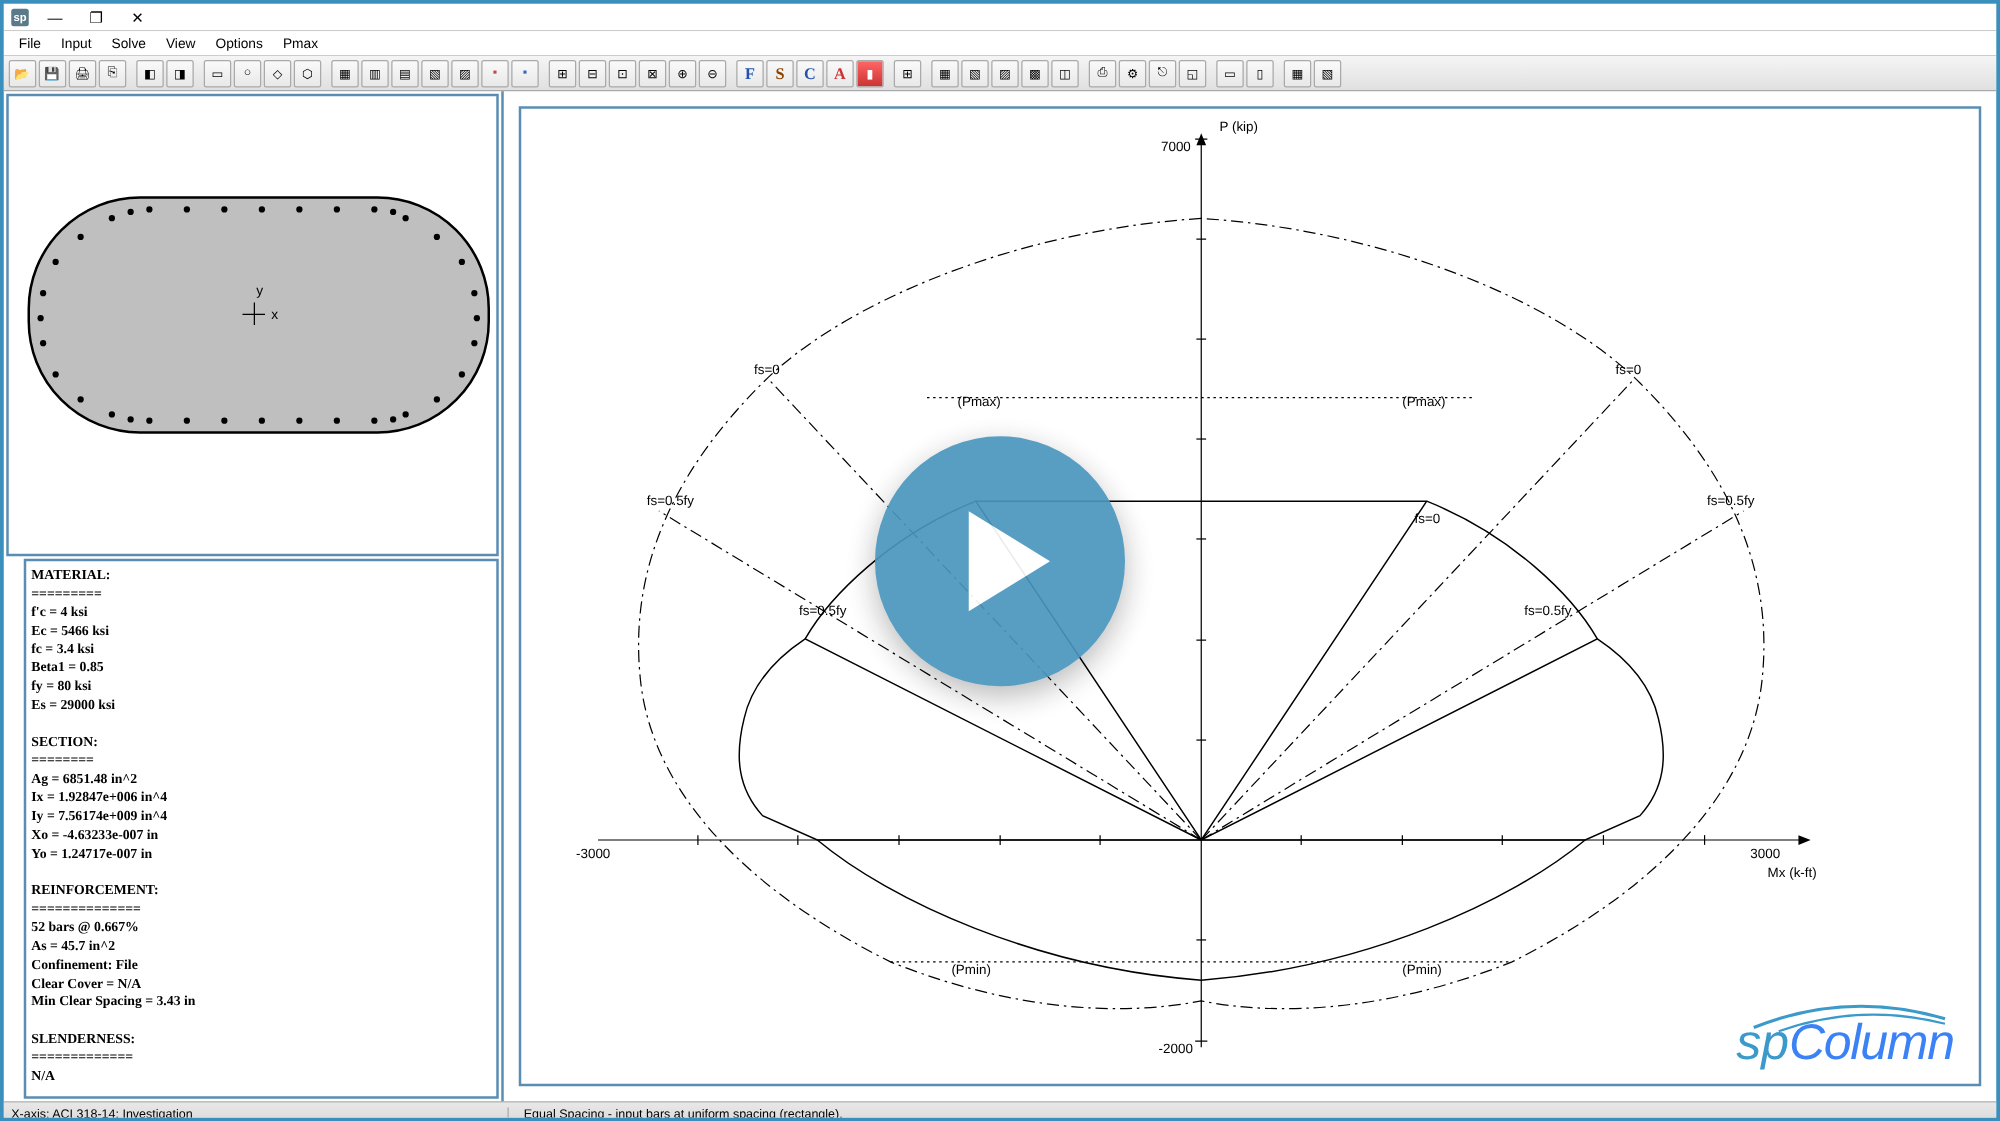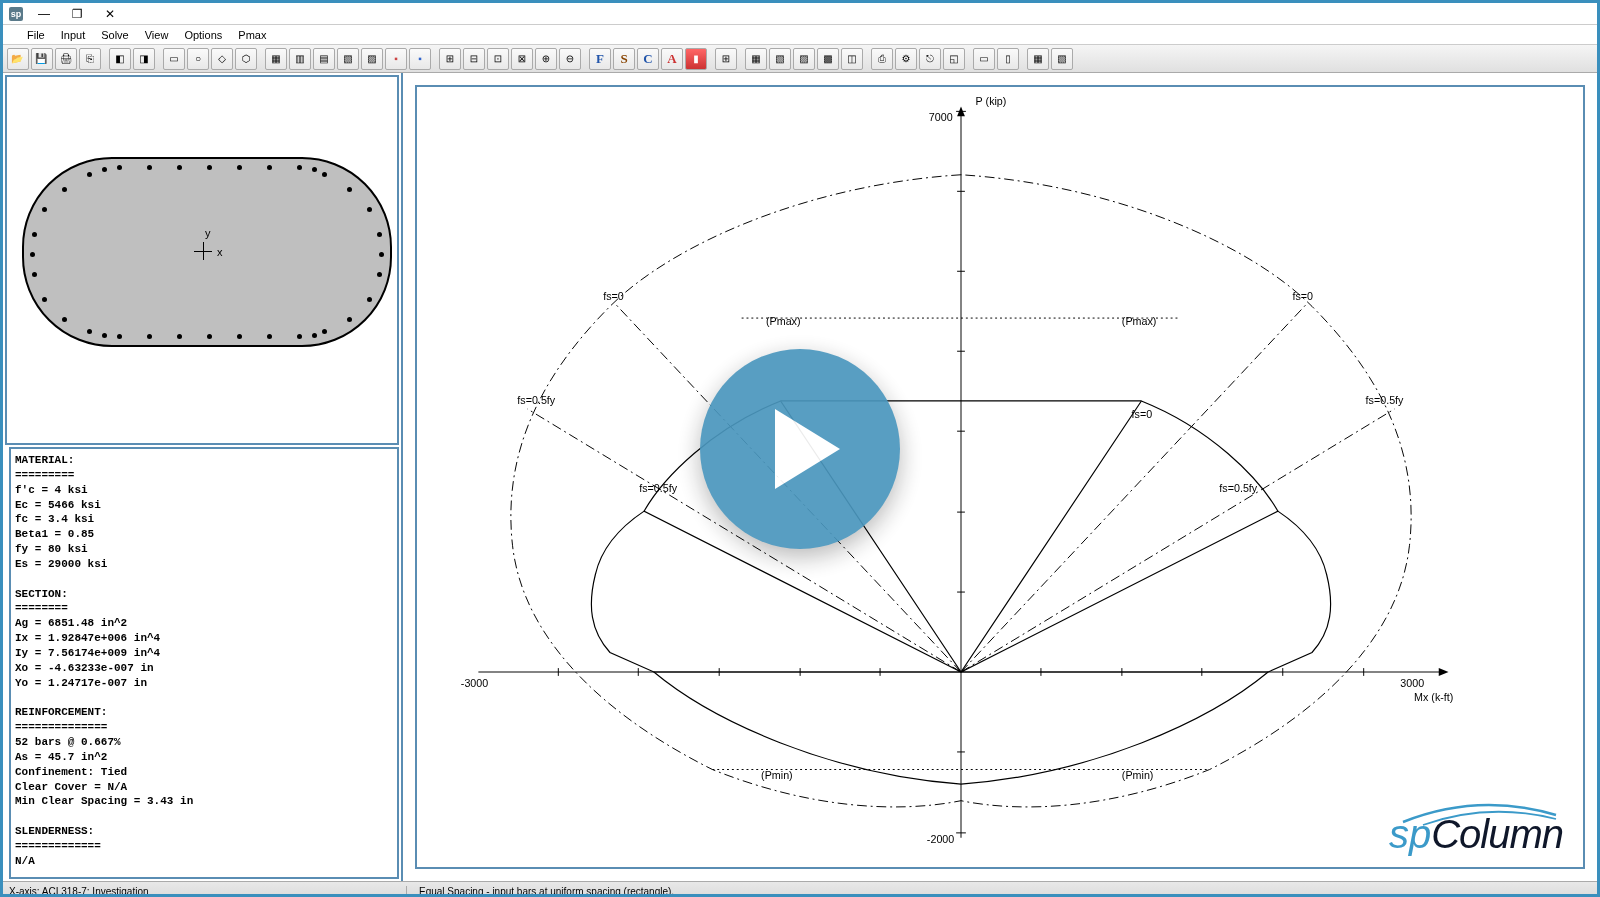--- a/index.html
+++ b/index.html
@@ -1,46 +1,46 @@
 <!DOCTYPE html>
 <html><head>
 <meta charset="utf-8">
 <style>
 * { margin: 0; padding: 0; box-sizing: border-box; }
 body { font-family: Arial, sans-serif; font-size: 11px; background: #fff; width: 1600px; height: 897px; overflow: hidden; position: relative; border: 3px solid #3a8fbd; }
 .titlebar { height: 22px; background: #fff; display: flex; align-items: center; padding: 0 6px; border-bottom: 1px solid #ccc; }
 .titlebar .app-icon { width: 14px; height: 14px; background: #5a7a8a; border-radius: 2px; margin-right: 6px; display: flex; align-items: center; justify-content: center; color: #fff; font-size: 9px; font-weight: bold; }
 .titlebar .title { flex: 1; font-size: 11px; color: #333; }
 .titlebar .win-controls span { display: inline-block; width: 30px; text-align: center; font-size: 12px; cursor: default; }
-.menubar { height: 20px; background: #fff; display: flex; align-items: center; padding: 0 16px; border-bottom: 1px solid #ccc; }
+.menubar { height: 20px; background: #fff; display: flex; align-items: center; padding: 0 4px; border-bottom: 1px solid #ccc; }
 .menubar span { padding: 2px 8px; font-size: 11px; cursor: default; }
 .toolbar { height: 28px; background: linear-gradient(#f5f5f5, #e0e0e0); display: flex; align-items: center; padding: 2px 4px; gap: 2px; border-bottom: 1px solid #aaa; }
 .toolbar .btn { width: 22px; height: 22px; border: 1px solid #aaa; background: linear-gradient(#fafafa, #e8e8e8); border-radius: 2px; display: flex; align-items: center; justify-content: center; font-size: 10px; cursor: default; }
 .toolbar .sep { width: 4px; }
 .toolbar .btn.letter { font-weight: bold; font-family: 'Times New Roman', serif; font-size: 13px; }
 .main { display: flex; height: 808px; }
 .left-col { width: 400px; display: flex; flex-direction: column; border-right: 2px solid #5a8db3; }
 .section-view { height: 370px; border: 2px solid #5a8db3; margin: 2px; background: #fff; position: relative; }
 .cross-section { position: absolute; top: 80px; left: 15px; width: 370px; height: 190px; }
 .shape-bg { position: absolute; inset: 0; background: #bfbfbf; border: 2px solid #000; border-radius: 90px; }
 .rebar-dot { position: absolute; width: 5px; height: 5px; background: #000; border-radius: 50%; }
 .axes-cross { position: absolute; font-size: 11px; }
 .section-labels { position: absolute; bottom: 4px; width: 100%; text-align: center; font-weight: bold; font-size: 11px; }
-.info-panel { flex: 1; border: 2px solid #5a8db3; margin: 0 2px 2px 6px; background: #fff; padding: 4px; font-family: Liberation Mono, monospace; font-size: 11px; font-weight: bold; line-height: 1.35; overflow: hidden; }
+.info-panel { flex: 1; border: 2px solid #5a8db3; margin: 0 2px 2px 16px; background: #fff; padding: 4px; font-family: Liberation Serif, serif; font-size: 11px; font-weight: bold; line-height: 1.35; overflow: hidden; }
 .info-panel .header { font-weight: bold; }
 .info-panel .divider { letter-spacing: 0px; }
 .plot-area { flex: 1; border: 2px solid #5a8db3; margin: 12px; background: #fff; position: relative; }
 .statusbar { height: 20px; background: linear-gradient(#e8e8e8, #d8d8d8); border-top: 1px solid #aaa; display: flex; align-items: center; font-size: 10px; padding: 0 6px; }
 .statusbar .sb-left { width: 398px; border-right: 1px solid #aaa; padding-right: 6px; }
 .statusbar .sb-right { padding-left: 12px; }
 .play-overlay { position: absolute; top: 50%; left: 50%; width: 200px; height: 200px; margin-left: -100px; margin-top: -100px; border-radius: 50%; background: #4a96bd; opacity: 0.92; display: flex; align-items: center; justify-content: center; box-shadow: 0 8px 25px rgba(0,0,0,0.3); z-index: 100; cursor: pointer; }
 .play-triangle { width: 0; height: 0; border-top: 40px solid transparent; border-bottom: 40px solid transparent; border-left: 65px solid #fff; margin-left: 15px; }
 .logo { position: absolute; bottom: 10px; right: 20px; font-size: 40px; font-style: italic; font-family: Arial, sans-serif; color: #2976a3; z-index: 5; }
 .logo .sp { color: #3b9ac9; font-weight: normal; }
-.logo .col { color: #0f172a; font-weight: 300; letter-spacing: -1px; }
+.logo .col { color: #3b82f6; font-weight: 300; letter-spacing: -1px; }
 .logo .swoosh { position: absolute; top: -15px; right: 5px; width: 160px; height: 30px; }
 svg.chart { width: 100%; height: 100%; }
 .axis-line { stroke: #000; stroke-width: 1; }
 .curve-solid { stroke: #000; stroke-width: 1.2; fill: none; }
 .curve-dash { stroke: #000; stroke-width: 1; fill: none; stroke-dasharray: 10 4 2 4; }
 .curve-dot { stroke: #000; stroke-width: 1; fill: none; stroke-dasharray: 2 3; }
 .label-text { font-size: 11px; fill: #000; font-family: Arial; }
 </style>
 </head>
 <body>
@@ -186,21 +186,21 @@
       <div>Ag = 6851.48 in^2</div>
       <div>Ix = 1.92847e+006 in^4</div>
       <div>Iy = 7.56174e+009 in^4</div>
       <div>Xo = -4.63233e-007 in</div>
       <div>Yo = 1.24717e-007 in</div>
       <br>
       <div class="header">REINFORCEMENT:</div>
       <div class="divider">==============</div>
       <div>52 bars @ 0.667%</div>
       <div>As = 45.7 in^2</div>
-      <div>Confinement: Tied</div>
+      <div>Confinement: File</div>
       <div>Clear Cover  = N/A</div>
       <div>Min Clear Spacing = 3.43 in</div>
       <br>
       <div class="header">SLENDERNESS:</div>
       <div class="divider">=============</div>
       <div>N/A</div>
     </div>
   </div>
 
   <div class="plot-area">
@@ -278,19 +278,19 @@
       <svg class="swoosh" viewBox="0 0 160 30">
           <path d="M5,25 Q80,-5 158,18" stroke="#3b9ac9" stroke-width="2.5" fill="none"></path>
           <path d="M25,28 Q90,5 158,22" stroke="#3b9ac9" stroke-width="1.8" fill="none"></path>
         </svg>
       <span class="sp">sp</span><span class="col">Column</span>
     </div>
   </div>
 </div>
 
 <div class="statusbar">
-  <div class="sb-left">X-axis; ACI 318-7; Investigation</div>
+  <div class="sb-left">X-axis; ACI 318-14; Investigation</div>
   <div class="sb-right">Equal Spacing - input bars at uniform spacing (rectangle).</div>
 </div>
 
 <div class="play-overlay">
   <div class="play-triangle"></div>
 </div>
 
 </body></html>

